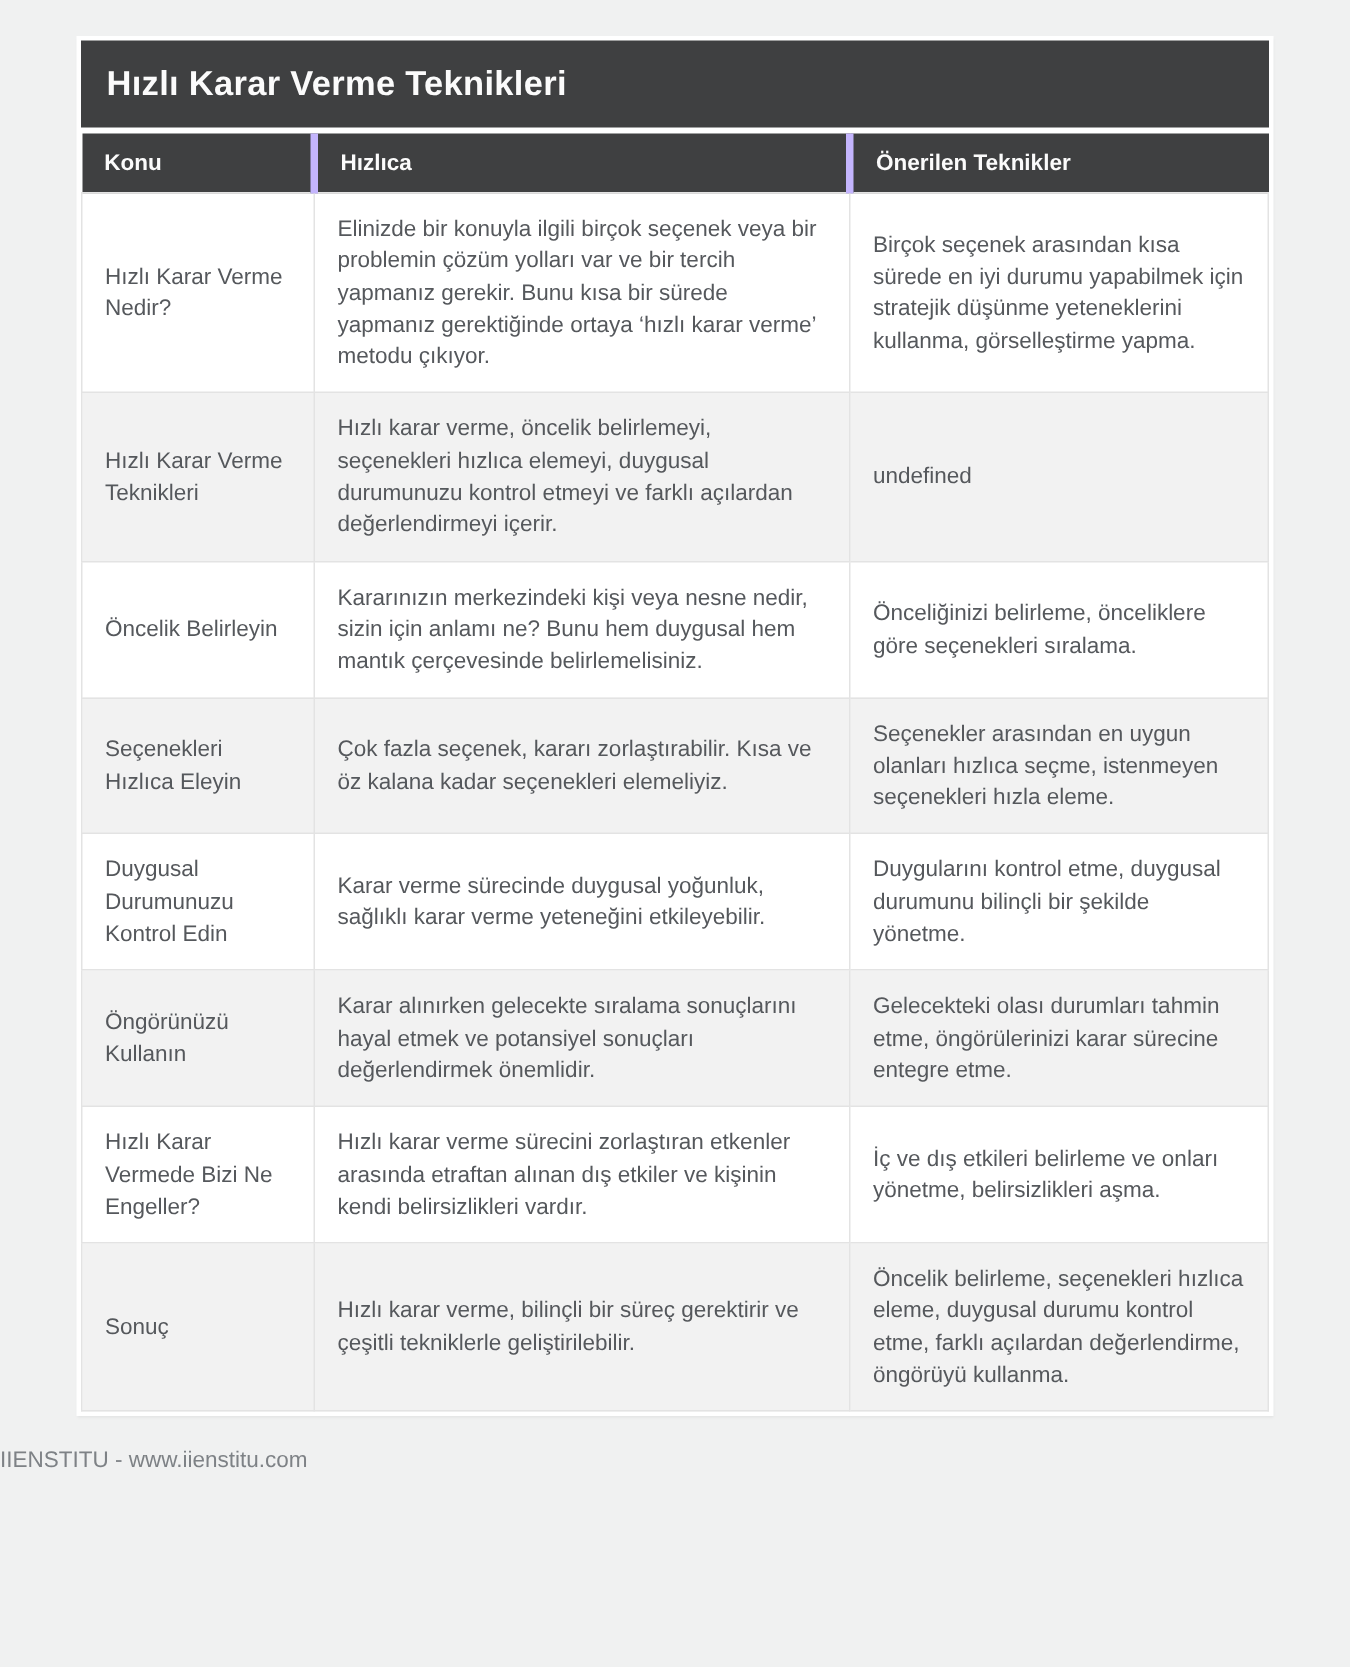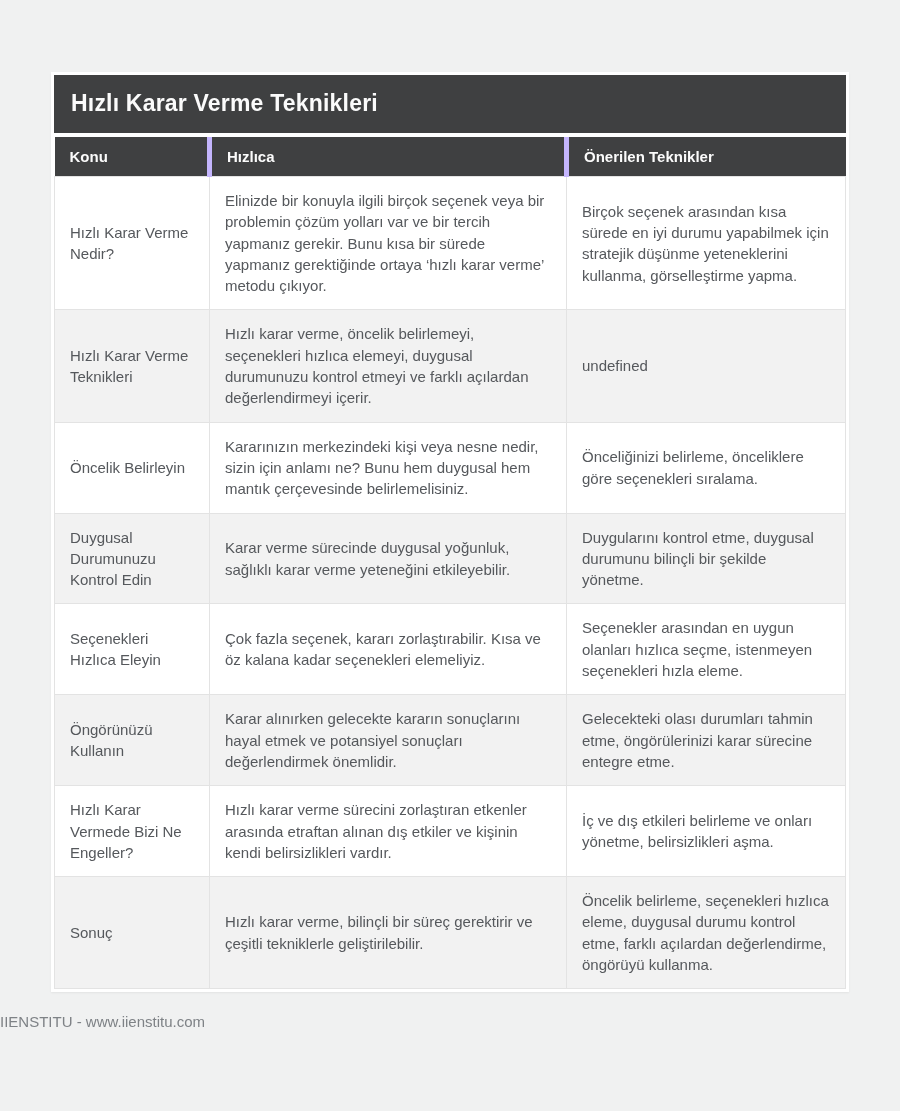--- a/index.html
+++ b/index.html
@@ -7,21 +7,21 @@
     padding: 0;
     background: #f0f1f1;
     width: 900px;
     min-height: 1111px;
     font-family: "Liberation Sans", "DejaVu Sans", sans-serif;
   }
   .page {
     width: 900px;
     min-height: 1111px;
     box-sizing: border-box;
-    padding-top: 72px;
+    padding-top: 24px;
   }
   .card {
     width: 798px;
     margin: 0 auto;
     background: #ffffff;
     padding: 3px;
     box-sizing: border-box;
     box-shadow: 0 1px 2px rgba(0,0,0,0.06);
   }
   .title-bar {
@@ -99,32 +99,32 @@
           <td>Hızlı Karar Verme Teknikleri</td>
           <td>Hızlı karar verme, öncelik belirlemeyi, seçenekleri hızlıca elemeyi, duygusal durumunuzu kontrol etmeyi ve farklı açılardan değerlendirmeyi içerir.</td>
           <td>undefined</td>
         </tr>
         <tr>
           <td>Öncelik Belirleyin</td>
           <td>Kararınızın merkezindeki kişi veya nesne nedir, sizin için anlamı ne? Bunu hem duygusal hem mantık çerçevesinde belirlemelisiniz.</td>
           <td>Önceliğinizi belirleme, önceliklere göre seçenekleri sıralama.</td>
         </tr>
         <tr>
+          <td>Seçenekleri Hızlıca Eleyin</td>
+          <td>Çok fazla seçenek, kararı zorlaştırabilir. Kısa ve öz kalana kadar seçenekleri elemeliyiz.</td>
+          <td>Seçenekler arasından en uygun olanları hızlıca seçme, istenmeyen seçenekleri hızla eleme.</td>
+        </tr>
+        <tr>
           <td>Duygusal Durumunuzu Kontrol Edin</td>
           <td>Karar verme sürecinde duygusal yoğunluk, sağlıklı karar verme yeteneğini etkileyebilir.</td>
           <td>Duygularını kontrol etme, duygusal durumunu bilinçli bir şekilde yönetme.</td>
         </tr>
         <tr>
-          <td>Seçenekleri Hızlıca Eleyin</td>
-          <td>Çok fazla seçenek, kararı zorlaştırabilir. Kısa ve öz kalana kadar seçenekleri elemeliyiz.</td>
-          <td>Seçenekler arasından en uygun olanları hızlıca seçme, istenmeyen seçenekleri hızla eleme.</td>
-        </tr>
-        <tr>
           <td>Öngörünüzü Kullanın</td>
-          <td>Karar alınırken gelecekte kararın sonuçlarını hayal etmek ve potansiyel sonuçları değerlendirmek önemlidir.</td>
+          <td>Karar alınırken gelecekte sıralama sonuçlarını hayal etmek ve potansiyel sonuçları değerlendirmek önemlidir.</td>
           <td>Gelecekteki olası durumları tahmin etme, öngörülerinizi karar sürecine entegre etme.</td>
         </tr>
         <tr>
           <td>Hızlı Karar Vermede Bizi Ne Engeller?</td>
           <td>Hızlı karar verme sürecini zorlaştıran etkenler arasında etraftan alınan dış etkiler ve kişinin kendi belirsizlikleri vardır.</td>
           <td>İç ve dış etkileri belirleme ve onları yönetme, belirsizlikleri aşma.</td>
         </tr>
         <tr>
           <td>Sonuç</td>
           <td>Hızlı karar verme, bilinçli bir süreç gerektirir ve çeşitli tekniklerle geliştirilebilir.</td>

